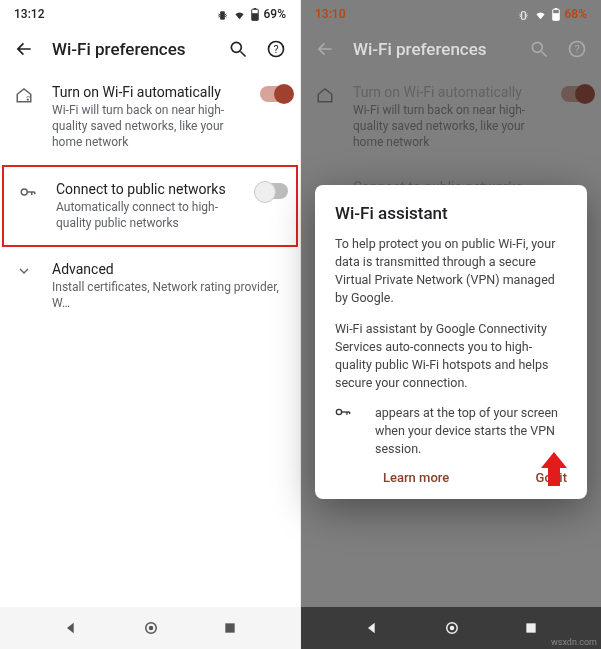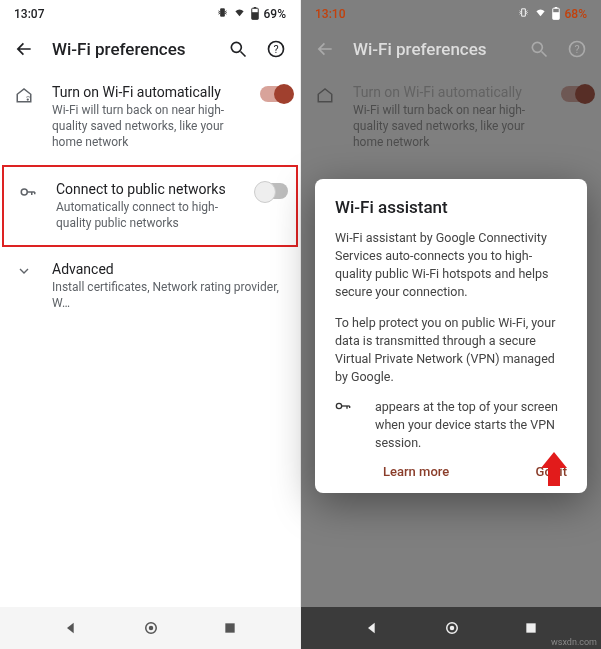--- a/index.html
+++ b/index.html
@@ -3,21 +3,21 @@
 <meta charset="utf-8">
 <style>
   * { box-sizing: border-box; margin: 0; padding: 0; }
   body { font-family: Roboto, -apple-system, Arial, sans-serif; background: #fff; font-size: 13px; color: #202124; display: flex; width: 601px; height: 649px; }
   .screen { flex: 1; display: flex; flex-direction: column; position: relative; height: 100%; }
   .screen.left { border-right: 1px solid #eee; }
   .screen.right { background: #fff; }
   .overlay { position: absolute; inset: 0; background: rgba(0,0,0,0.5); z-index: 5; }
   
   .status { height: 28px; display: flex; align-items: center; justify-content: space-between; padding: 0 14px; font-size: 12px; font-weight: 500; z-index: 10; position: relative; }
-  .status .icons { display: flex; align-items: flex-start; gap: 5px; }
+  .status .icons { display: flex; align-items: flex-end; gap: 5px; }
   .ic { display: inline-flex; align-items: center; justify-content: center; }
   
   .header { height: 42px; display: flex; align-items: center; gap: 18px; padding: 0 14px; z-index: 10; position: relative; }
   .header .title { font-size: 17px; font-weight: 500; flex: 1; }
   .header .right { display: flex; align-items: center; gap: 18px; }
   
   .content { flex: 1; position: relative; z-index: 3; }
   .row { display: flex; align-items: flex-start; padding: 14px 8px 14px 10px; gap: 14px; }
   .row .ricon { width: 28px; display: flex; justify-content: center; padding-top: 2px; color: #5f6368; }
   .row .text { flex: 1; }
@@ -29,36 +29,36 @@
   .toggle { width: 32px; height: 16px; border-radius: 10px; position: relative; }
   .toggle.on { background: #d8a39a; }
   .toggle.on::after { content:""; position:absolute; right:-2px; top:-2px; width:20px; height:20px; border-radius:50%; background:#a0402e; }
   .toggle.off { background: #bdbdbd; }
   .toggle.off::after { content:""; position:absolute; left:-2px; top:-2px; width:20px; height:20px; border-radius:50%; background:#eee; border:1px solid #ccc; }
   
   .nav { height: 42px; display: flex; justify-content: space-evenly; align-items: center; z-index: 10; position: relative; }
   .screen.left .nav { background: #f5f5f5; }
   .screen.right .nav { background: #3b3b3b; }
   
-  .dialog { position: absolute; left: 14px; right: 14px; top: 179px; background: #fff; border-radius: 8px; padding: 18px 20px 14px; z-index: 20; box-shadow: 0 10px 40px rgba(0,0,0,0.4); }
+  .dialog { position: absolute; left: 14px; right: 14px; top: 185px; background: #fff; border-radius: 8px; padding: 18px 20px 14px; z-index: 20; box-shadow: 0 10px 40px rgba(0,0,0,0.4); }
   .dialog .dtitle { font-size: 17px; font-weight: 500; margin-bottom: 12px; }
   .dialog p { font-size: 12.5px; color: #444; line-height: 1.45; margin-bottom: 12px; }
   .dialog .kline { display: flex; gap: 24px; align-items: flex-start; }
   .dialog .actions { display: flex; justify-content: space-between; margin-top: 10px; padding-left: 48px; }
   .dialog .actions span { font-size: 13px; font-weight: 500; color: #8a3d2a; }
   .arrowbox { position:absolute; right: 34px; top: 452px; z-index:30;}
   .watermark { position: absolute; right: 4px; bottom: 2px; font-size: 9px; color: #888; z-index: 50; }
   svg { display: block; }
 </style>
 </head>
 <body>
 
 <div class="screen left">
   <div class="status">
-    <span>13:07</span>
+    <span>13:12</span>
     <span class="icons">
       <span class="ic">
           <svg width="11" height="11" viewBox="0 0 24 24">
             <path fill="#333" d="M8 4h8v16H8zM4 8l2 2-2 2 2 2-2 2M20 8l-2 2 2 2-2 2 2 2" stroke="#333" stroke-width="2"></path>
           </svg>
         </span>
       <span class="ic">
           <svg width="13" height="11" viewBox="0 0 24 24">
             <path fill="#333" d="M12 20l9-11a15 15 0 00-18 0z"></path>
           </svg>
@@ -226,22 +226,22 @@
     <div class="row">
       <span class="ricon"></span>
       <div class="text">
           <div class="t" style="color:#bbb">Connect to public networks</div>
         </div>
     </div>
   </div>
 
   <div class="dialog">
     <div class="dtitle">Wi-Fi assistant</div>
+    <p>To help protect you on public Wi-Fi, your data is transmitted through a secure Virtual Private Network (VPN) managed by Google.</p>
     <p>Wi-Fi assistant by Google Connectivity Services auto-connects you to high-quality public Wi-Fi hotspots and helps secure your connection.</p>
-    <p>To help protect you on public Wi-Fi, your data is transmitted through a secure Virtual Private Network (VPN) managed by Google.</p>
     <p class="kline">
       <span class="ic" style="padding-top:2px">
           <svg width="16" height="12" viewBox="0 0 24 16">
             <circle cx="6" cy="8" r="4" fill="none" stroke="#333" stroke-width="2"></circle>
             <line x1="10" y1="8" x2="22" y2="8" stroke="#333" stroke-width="2"></line>
             <line x1="18" y1="8" x2="18" y2="12" stroke="#333" stroke-width="2"></line>
             <line x1="22" y1="8" x2="22" y2="11" stroke="#333" stroke-width="2"></line>
           </svg>
         </span>
       <span> appears at the top of your screen when your device starts the VPN session.</span>

